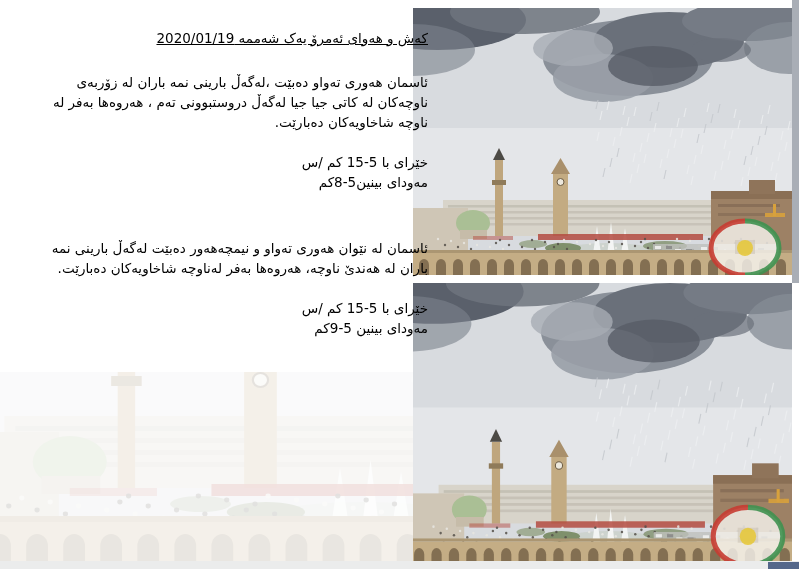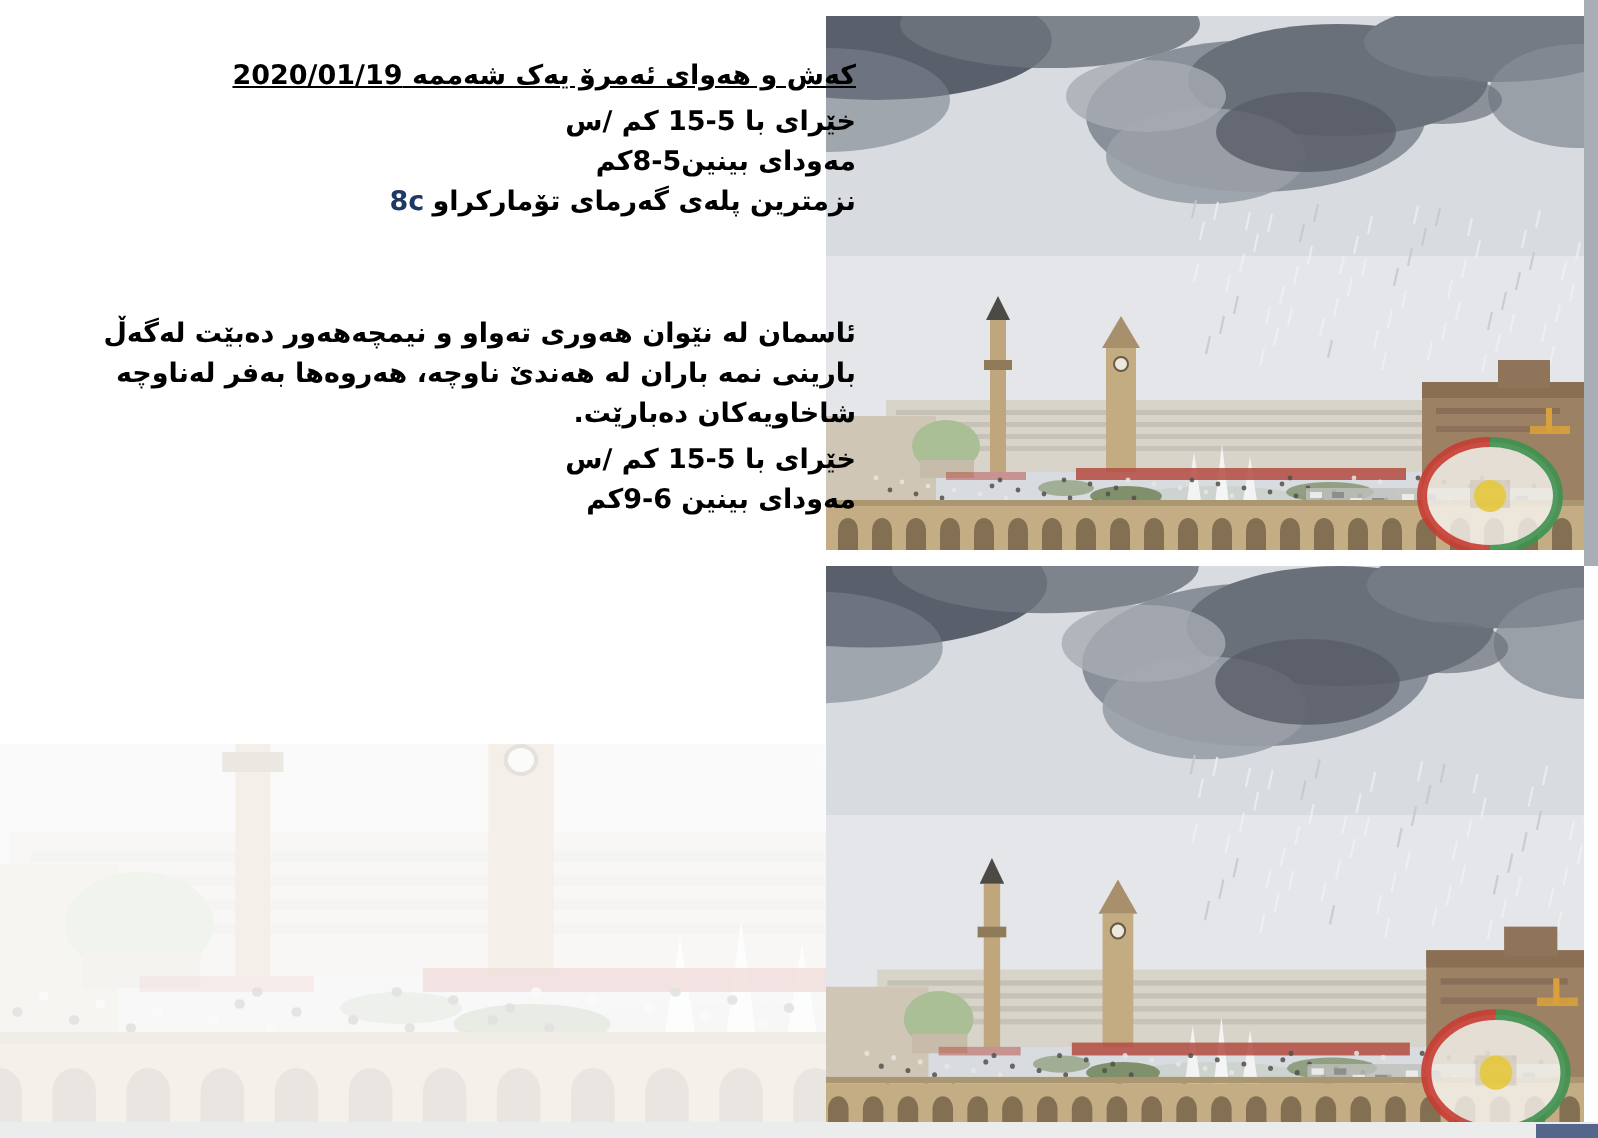--- a/index.html
+++ b/index.html
@@ -4,29 +4,29 @@
 <style>
   html,body{margin:0;padding:0;background:#fff;}
   .page{
     position:relative;width:799px;height:569px;background:#fff;
     overflow:hidden;font-family:"DejaVu Sans","Liberation Sans",sans-serif;
     direction:rtl;
   }
   .text-column{
     position:absolute;left:50px;top:28px;width:378px;
     direction:rtl;text-align:right;
-    font-weight:bold;font-size:13.5px;line-height:20px;color:#000;
+    font-weight:normal;font-size:13.5px;line-height:20px;color:#000;
   }
   .sec-title{
     text-decoration:underline;
     font-size:13.5px;margin:0;padding:0;
   }
   .region{color:var(--region-red,#c00000);}
   .para{margin:24px 0 0 0;white-space:pre-line;}
-  .info-block{margin-top:3px;}
+  .info-block{margin-top:20px;}
   .line{min-height:20px;}
   .temp-value{display:inline-block;margin:0 4px;}
   .temp-max{color:var(--temp-red,#e00000);}
   .temp-min{color:var(--temp-navy,#1f3864);}
   .wide-gap{margin-left:26px;}
   .section2{margin-top:46px;}
   .photo{
     position:absolute;overflow:hidden;background:#d8dbdf;
   }
   .photo1{left:413px;top:8px;width:379px;height:267px;}
@@ -355,32 +355,32 @@
   <div class="faded-photo">
     <svg width="826" height="534" viewBox="0 0 379 267" preserveAspectRatio="none">
       <use href="#cityscape"></use>
     </svg>
   </div>
 
   <div class="text-column">
 
     <div>
       <div class="sec-title">كەش و هەوای ئەمرۆ یەک شەممە 2020/01/19</div>
+      <div class="para">ئاسمان هەوری تەواو دەبێت ،لەگەڵ بارینی نمە باران لە زۆربەی ناوچەکان لە کاتی جیا جیا لەگەڵ دروستبوونی تەم ، هەروەها بەفر لە ناوچە شاخاویەکان دەبارێت.</div>
       <div class="info-block">
         <div class="line">خێرای با 5-15 کم /س</div>
         <div class="line">مەودای بینین5-8کم</div>
-        <div class="line"><span>نزمترین پلەی گەرمای تۆمارکراو</span><span class="temp-value temp-min wide-gap">8c</span></div>
       </div>
     </div>
 
     <div class="section2">
       <div class="para" style="margin-top:20px;">ئاسمان لە نێوان هەوری تەواو و نیمچەهەور دەبێت لەگەڵ بارینی نمە باران لە هەندێ ناوچە، هەروەها بەفر لەناوچە شاخاویەکان دەبارێت.</div>
       <div class="info-block">
         <div class="line">خێرای با 5-15 کم /س</div>
-        <div class="line">مەودای بینین 6-9کم</div>
+        <div class="line">مەودای بینین 5-9کم</div>
       </div>
     </div>
 
   </div>
 
   <div class="photo photo1">
     <svg width="379" height="267" viewBox="0 0 379 267" preserveAspectRatio="none">
       <use href="#cityscape"></use>
     </svg>
   </div>

